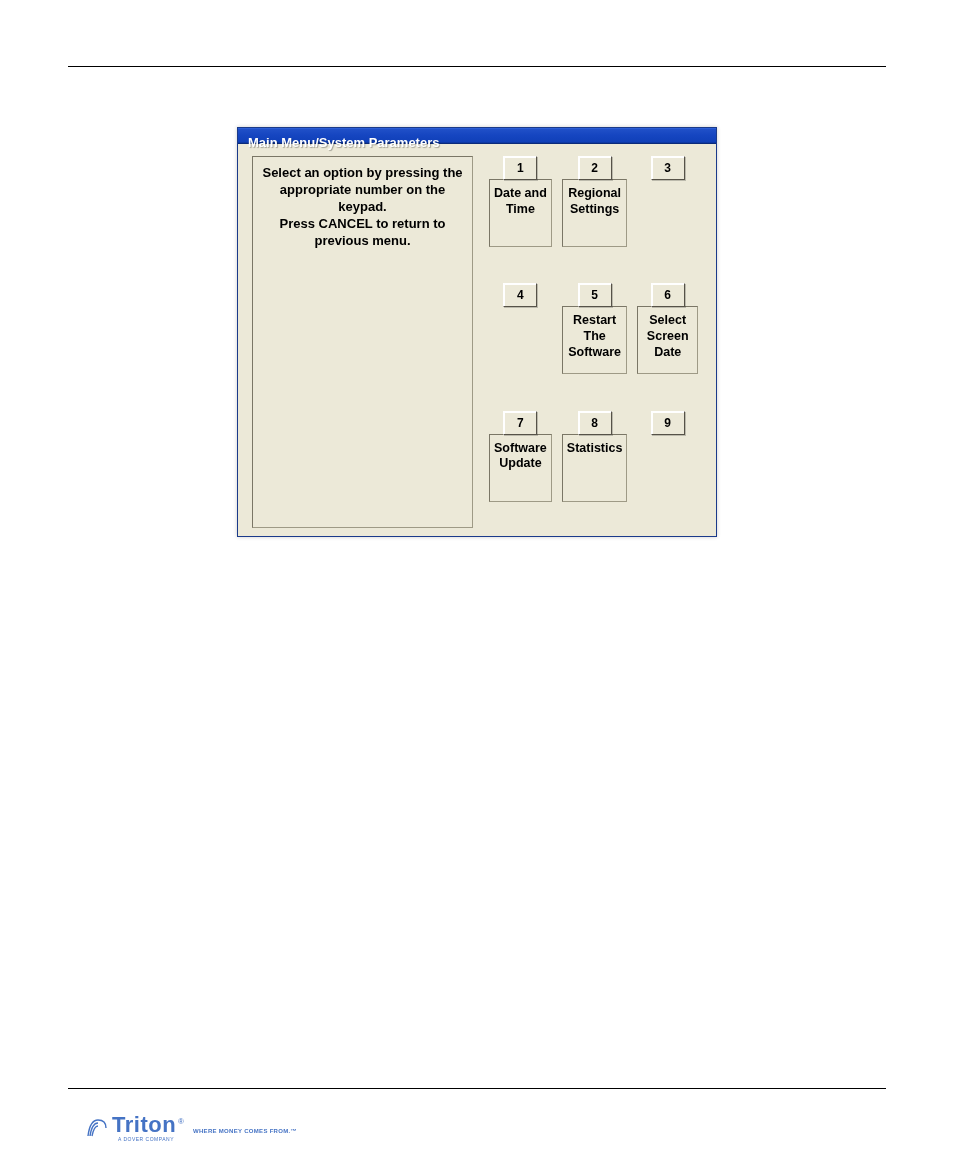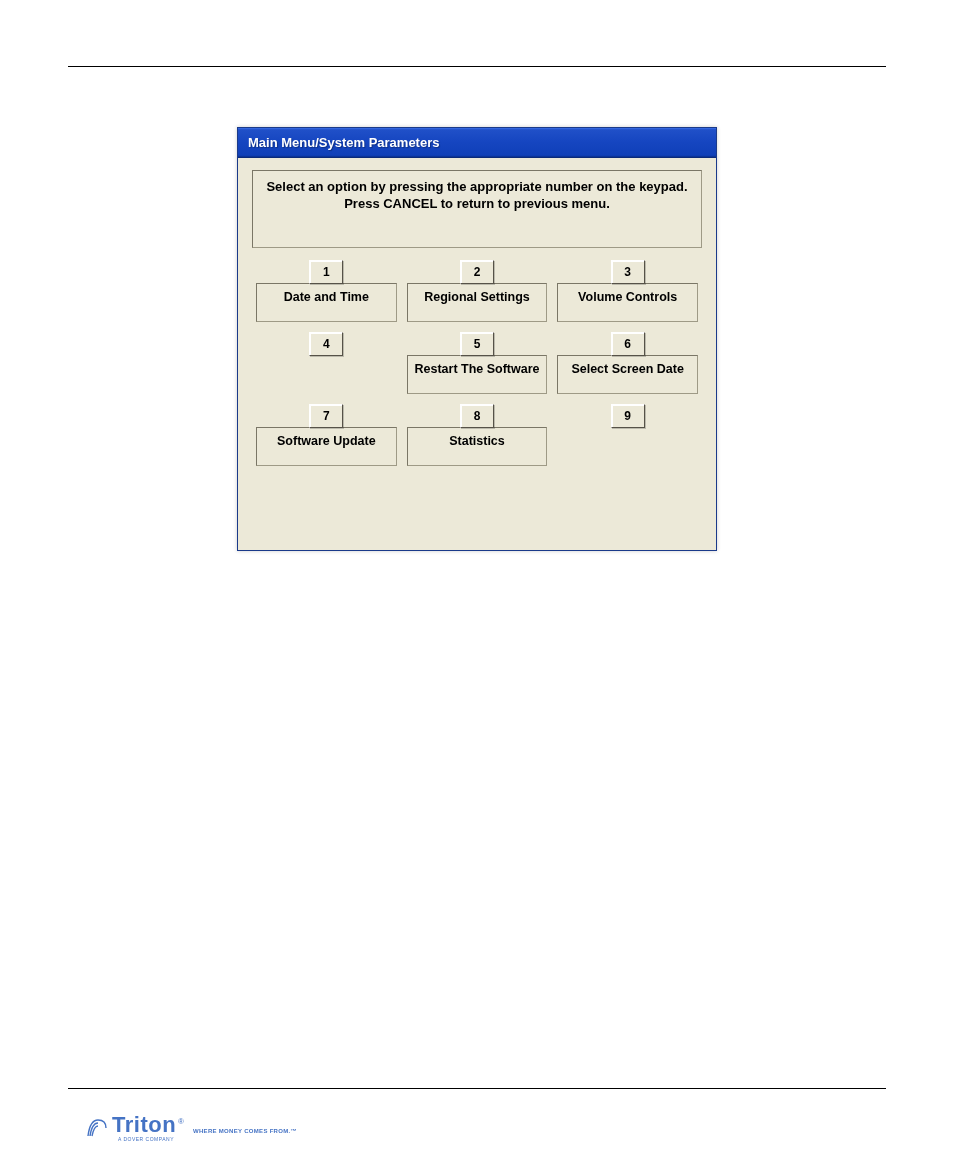--- a/index.html
+++ b/index.html
@@ -29,33 +29,33 @@
   }
   .window {
     width: 480px;
     margin: 0 auto;
     border: 1px solid #1a3a8a;
     background: #ece9d8;
     box-shadow: 0 0 4px rgba(0,0,0,0.2);
     overflow: hidden;
   }
   .titlebar {
-    height: 30px;
+    height: 16px;
     background: linear-gradient(to bottom, #3a6ee8 0%, #2050c8 6%, #1545c0 50%, #1040b8 94%, #0a2f8c 100%);
     border-bottom: 1px solid #0a2a7a;
     color: #fff;
     font-size: 13px;
     font-weight: bold;
     padding: 7px 10px 0 10px;
     text-shadow: 1px 1px 1px rgba(0,0,0,0.3);
   }
   .panel {
     padding: 12px 14px 8px 14px;
     display: flex;
-    flex-direction: column;
+    flex-direction: row;
     gap: 12px;
     height: 392px;
     background: #ece9d8;
   }
   .instruction-box {
     border: 1px solid #9e9a86;
     border-top-color: #7a7666;
     border-left-color: #7a7666;
     background: #ece9d8;
     text-align: center;
@@ -88,21 +88,21 @@
     font-size: 12px;
     color: #000;
     text-align: center;
     line-height: 22px;
     margin-bottom: 0px;
     position: relative;
     z-index: 2;
   }
   .labelbox {
     width: 100%;
-    height: 39px;
+    height: 68px;
     margin-top: -1px;
     border: 1px solid #9e9a86;
     border-top-color: #7a7666;
     border-left-color: #7a7666;
     background: #ece9d8;
     text-align: center;
     font-weight: bold;
     font-size: 12.5px;
     color: #000;
     padding: 6px 4px 0 4px;
@@ -176,21 +176,20 @@
         <div class="cell">
           <div class="numbtn">1</div>
           <div class="labelbox">Date and Time</div>
         </div>
         <div class="cell">
           <div class="numbtn">2</div>
           <div class="labelbox">Regional Settings</div>
         </div>
         <div class="cell">
           <div class="numbtn">3</div>
-          <div class="labelbox">Volume Controls</div>
         </div>
         <div class="cell">
           <div class="numbtn">4</div>
         </div>
         <div class="cell">
           <div class="numbtn">5</div>
           <div class="labelbox">Restart The Software</div>
         </div>
         <div class="cell">
           <div class="numbtn">6</div>

